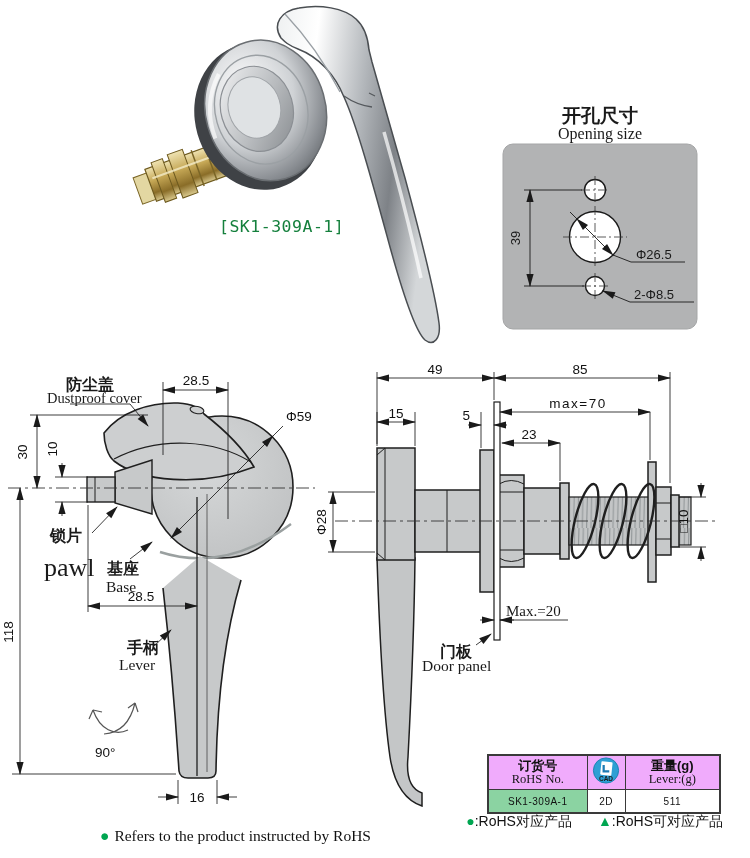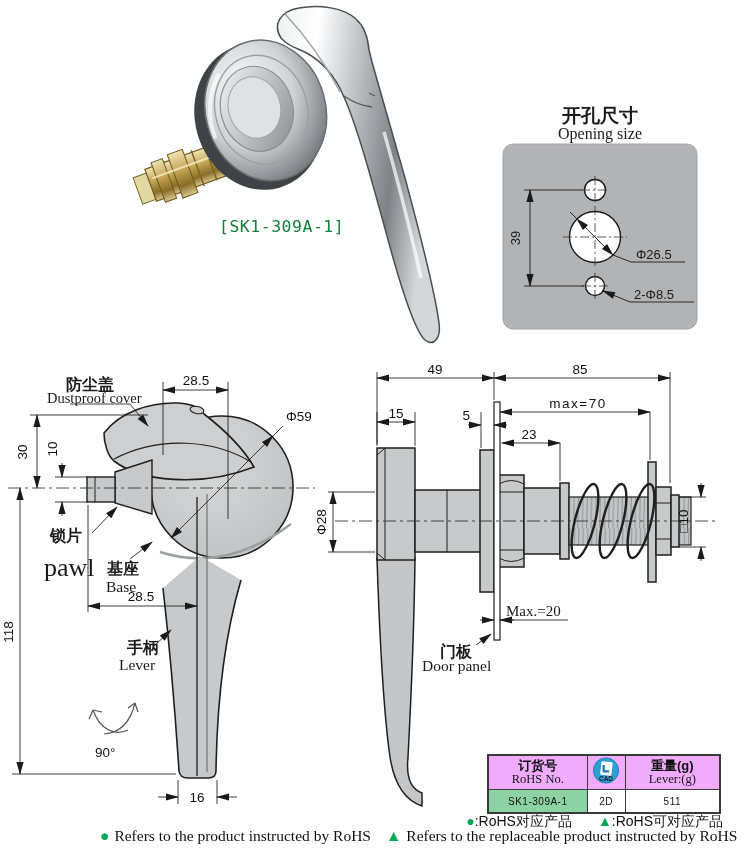--- a/index.html
+++ b/index.html
@@ -349,14 +349,13 @@
   </tr>
 </tbody>
   </table>
 
 <div class="abs" id="footer-zh">
   <span><i class="sym">●</i><span>:RoHS对应产品</span></span>
   <span><i class="sym">▲</i><span>:RoHS可对应产品</span></span>
 </div>
 <div class="abs" id="footer-en">
   <span><i class="sym">●</i><span>Refers to the product instructed by RoHS</span></span>
-  <span><i class="sym">▲</i><span>Refers to the replaceable product instructed by RoHS</span></span>
 </div>
 
 </body></html>

